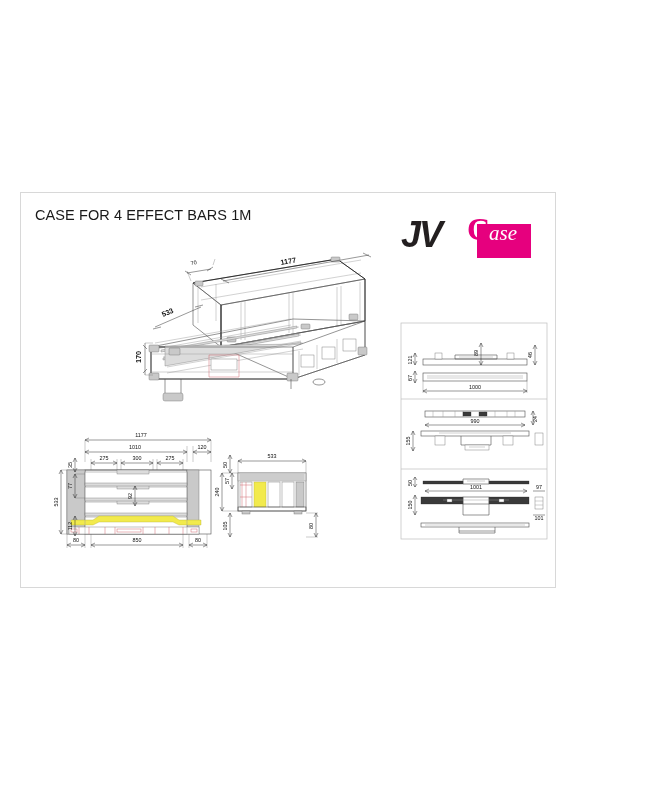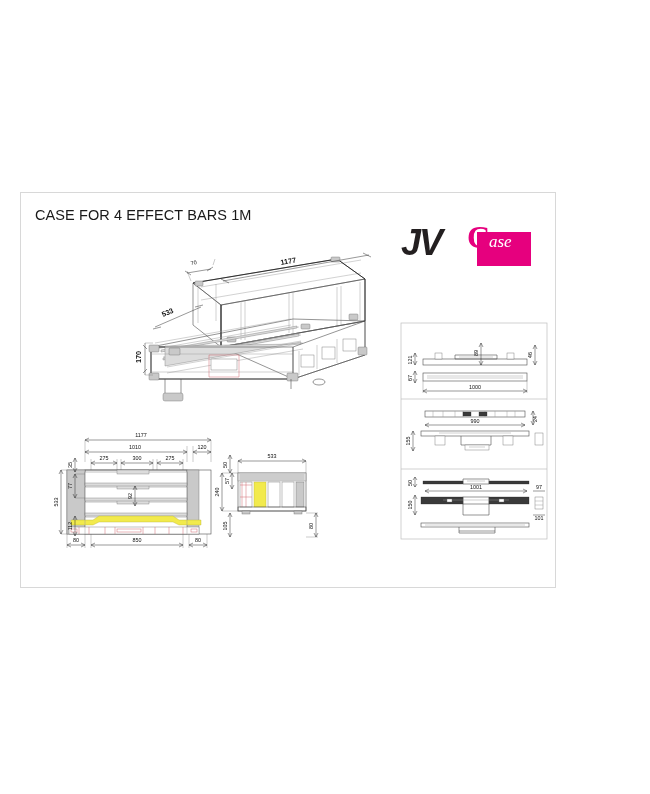--- a/index.html
+++ b/index.html
@@ -7,27 +7,27 @@
        font-family:"Liberation Sans",sans-serif;color:#111;}
 
   #sheet{position:absolute;left:20px;top:192px;width:536px;height:396px;
          background:#fff;border:1px solid #d8d8d8;box-sizing:border-box;padding-left:27px;}
 
   
   .title-block{position:absolute;left:14px;top:13px;}
   .title-line{font-size:14.5px;line-height:19px;letter-spacing:.1px;color:#1a1a1a;white-space:nowrap;}
 
   
-  .logo{position:absolute;right:14px;top:30px;width:140px;height:44px;}
+  .logo{position:absolute;right:14px;top:22px;width:140px;height:44px;}
   .logo-jv{position:absolute;left:0;top:2px;font-size:36px;font-weight:bold;
            font-style:italic;letter-spacing:-2px;color:#231f20;line-height:36px;}
   .logo-box{position:absolute;left:76px;top:9px;width:54px;height:34px;background:#e6007e;}
   .logo-c{position:absolute;left:66px;top:-2px;font-size:32px;font-weight:bold;
           color:#e6007e;line-height:32px;font-family:"Liberation Serif",serif;}
-  .logo-case{position:absolute;left:88px;top:10px;font-size:17px;font-style:italic;
+  .logo-case{position:absolute;left:88px;top:10px;font-size:21px;font-style:italic;
              color:#fff;line-height:17px;font-family:"Liberation Serif",serif;}
 
   
   .view{position:absolute;}
   svg{display:block;overflow:visible;}
   .ln{stroke:#4d4d4d;stroke-width:.6;fill:none;}
   .ln2{stroke:#222;stroke-width:.9;fill:none;}
   .lnl{stroke:#9a9a9a;stroke-width:.45;fill:none;}
   .dim{stroke:#1a1a1a;stroke-width:.45;fill:none;}
   .ext{stroke:#6a6a6a;stroke-width:.35;fill:none;}

